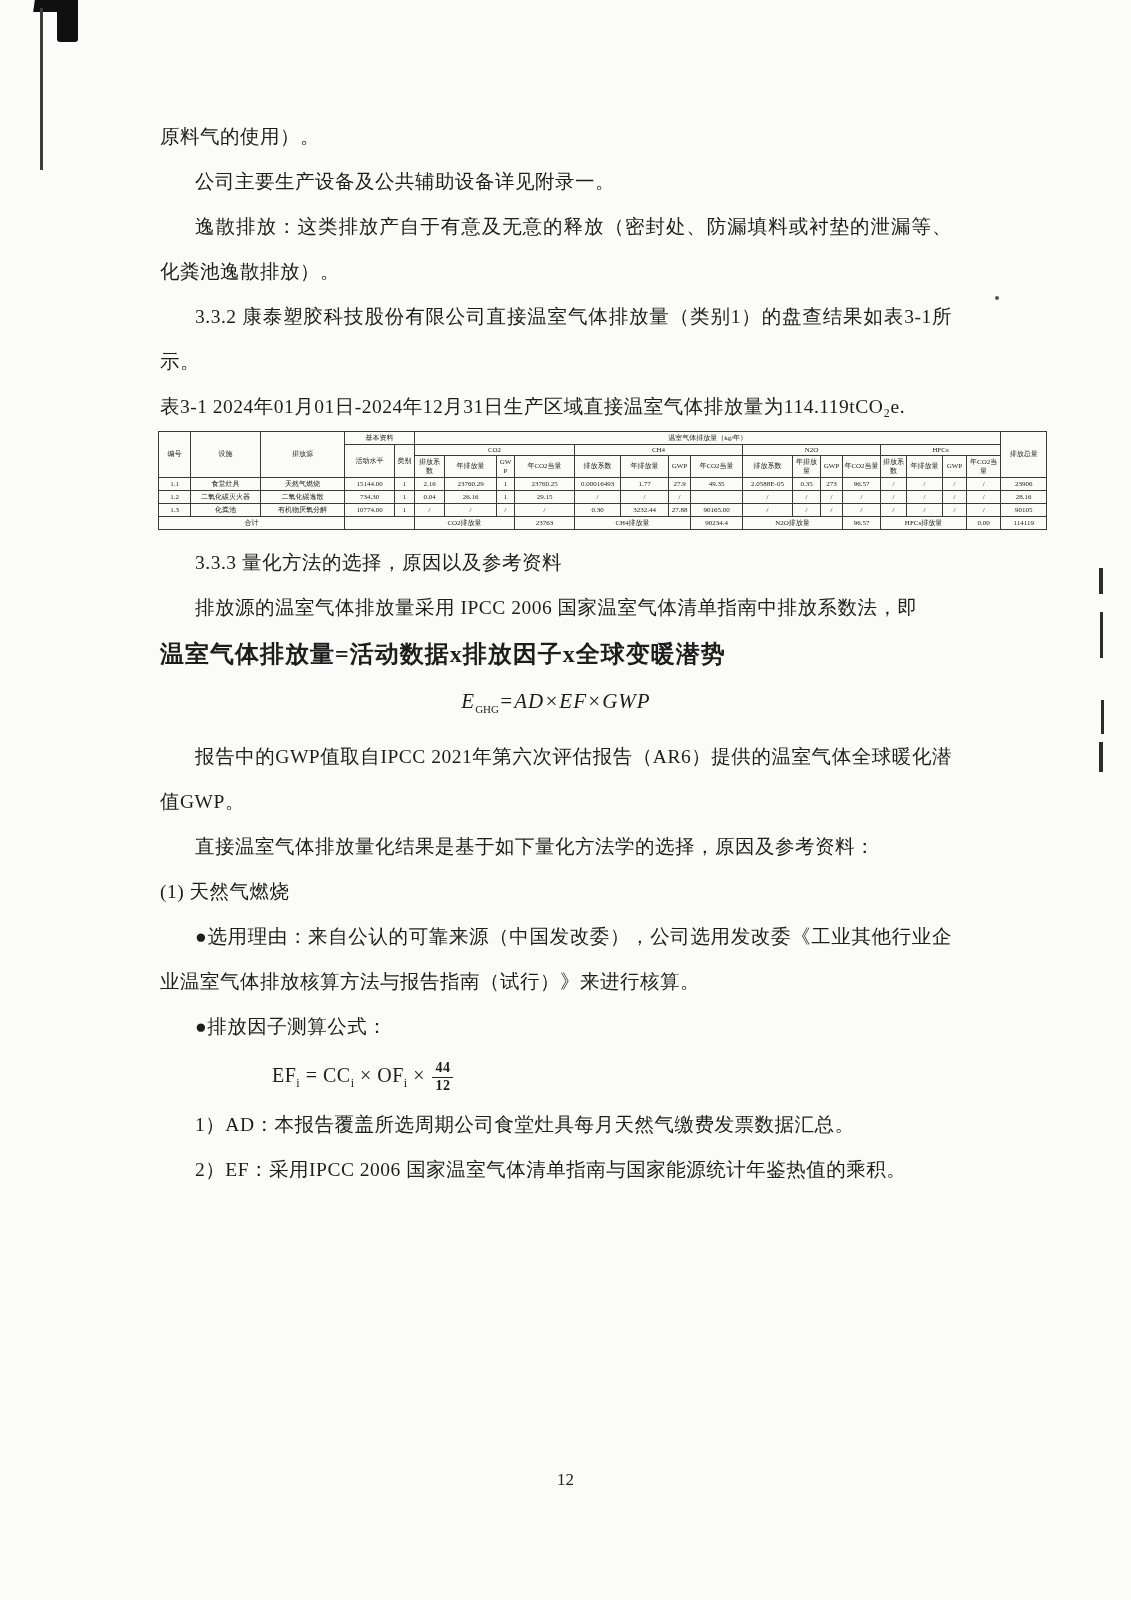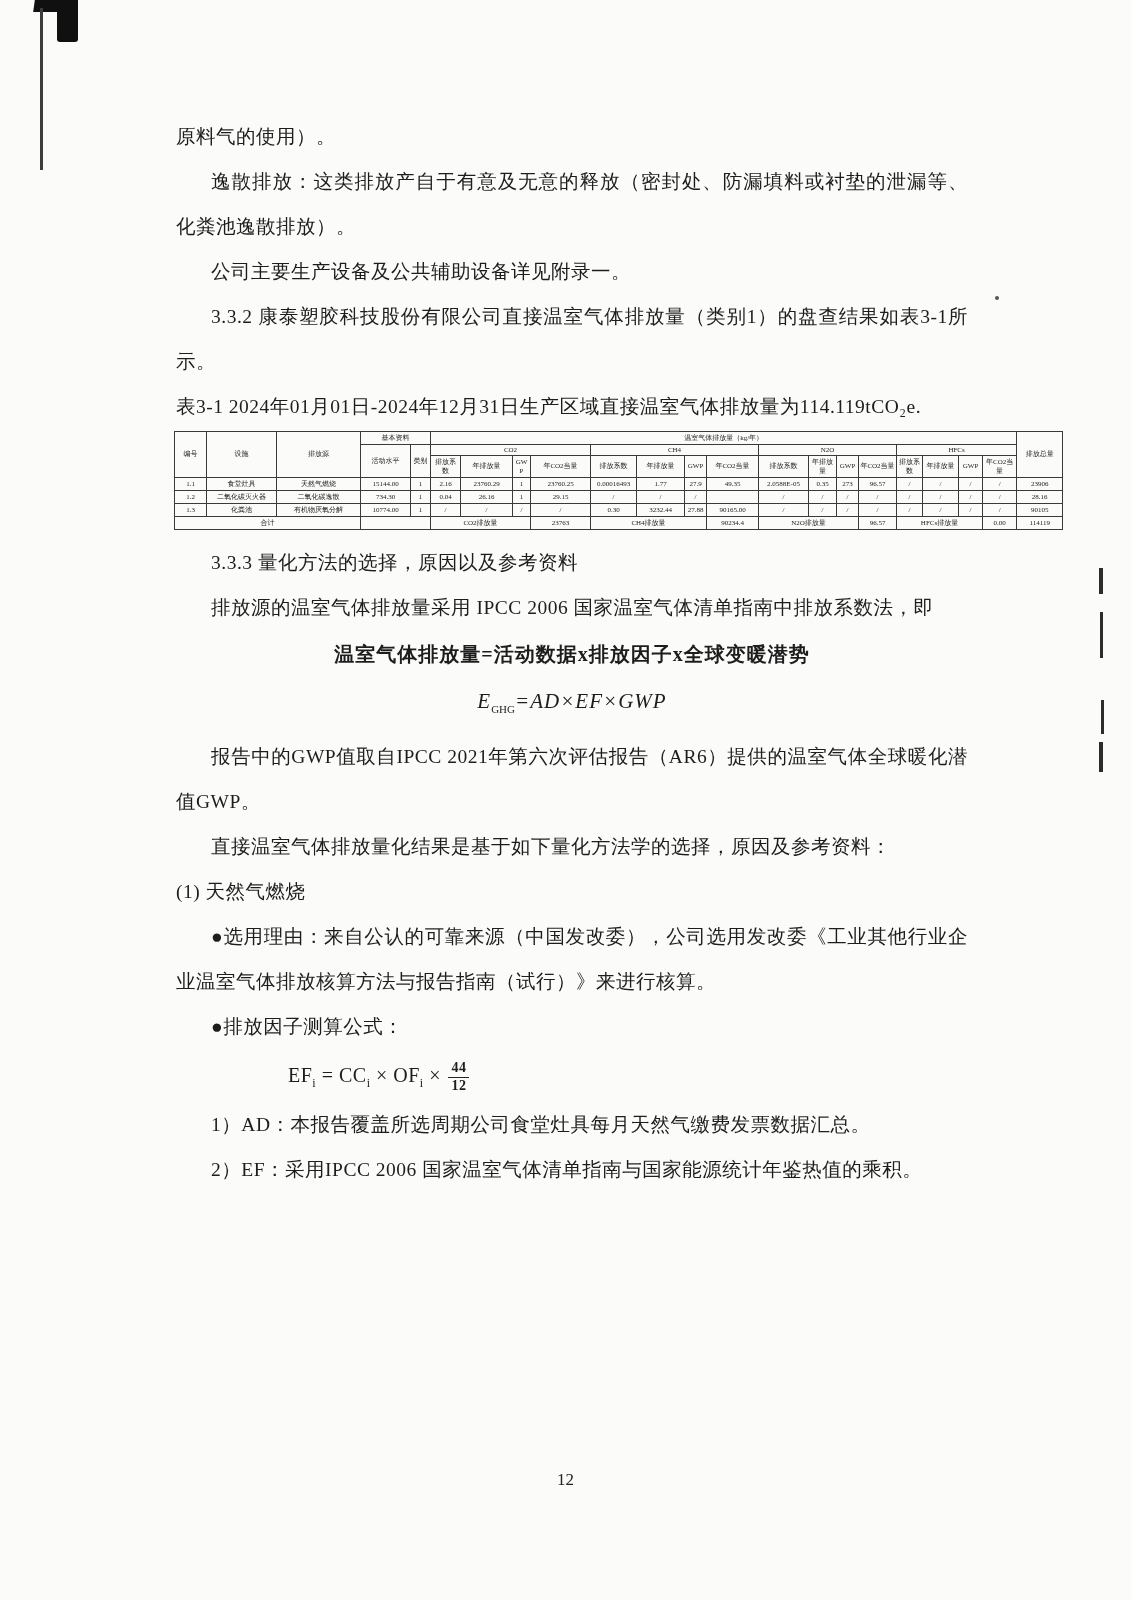--- a/index.html
+++ b/index.html
@@ -6,21 +6,21 @@
   .page{
     position:relative;
     width:1131px;height:1600px;
     margin:0 auto;
     background:#fbfbf9;
     font-family:"Liberation Serif","DejaVu Serif",serif;
     color:#1d1d1d;
     overflow:hidden;
   }
   .content{
-    position:absolute;left:176px;top:114px;width:792px;
+    position:absolute;left:160px;top:114px;width:792px;
   }
   .content p{
     margin:0;
     font-size:19.5px;
     line-height:45px;
     text-align:justify;
     letter-spacing:0.5px;
   }
   .ind{text-indent:1.8em;}
   .caption{
@@ -48,23 +48,23 @@
     font-weight:normal;
     line-height:1.2;
     overflow:hidden;
     word-break:break-all;
   }
   tr.hA{height:13px;} tr.hB{height:11px;} tr.hC{height:22px;}
   tr.hd{height:13px;}
   td.sum-label{text-align:left;padding-left:104px;margin-top:12px;}
   
   .center-bold{
-    text-align:center;
+    text-align:left;
     font-weight:bold;
-    font-size:20px;
+    font-size:24px;
     line-height:45px;
     letter-spacing:1px;
     margin:2px 0;
   }
   .formula-center{
     text-align:center;
     font-size:21px;
     line-height:45px;
     font-style:italic;
     letter-spacing:1px;
@@ -118,22 +118,22 @@
   <div class="artifact a3"></div>
   <div class="artifact a4"></div>
   <div class="artifact a5"></div>
   <div class="artifact a6"></div>
   <div class="artifact a7"></div>
   <div class="artifact a8"></div>
 
   <div class="content">
 
     <p>原料气的使用）。</p>
+    <p class="ind">公司主要生产设备及公共辅助设备详见附录一。</p>
     <p class="ind">逸散排放：这类排放产自于有意及无意的释放（密封处、防漏填料或衬垫的泄漏等、化粪池逸散排放）。</p>
-    <p class="ind">公司主要生产设备及公共辅助设备详见附录一。</p>
     <p class="ind">3.3.2 康泰塑胶科技股份有限公司直接温室气体排放量（类别1）的盘查结果如表3-1所示。</p>
 
     <p class="caption">表3-1 2024年01月01日-2024年12月31日生产区域直接温室气体排放量为114.119tCO₂e.</p>
 
     <div class="tbl-wrap">
       <table class="ghg">
         <colgroup>
           <col style="width:32px">
             <col style="width:70px">
             <col style="width:84px">

